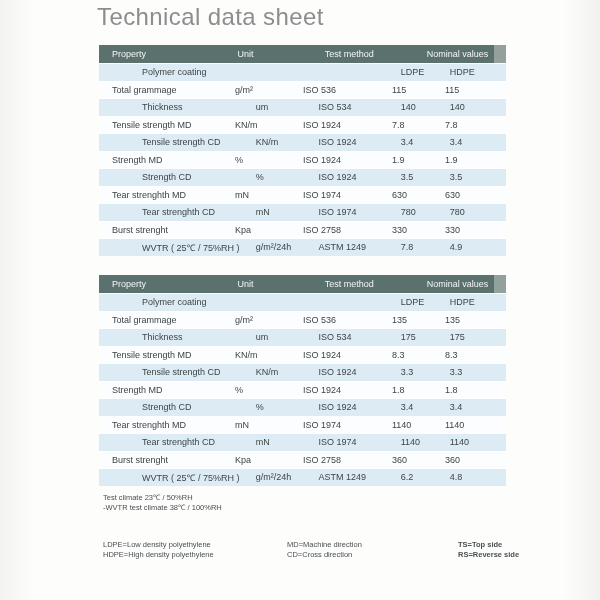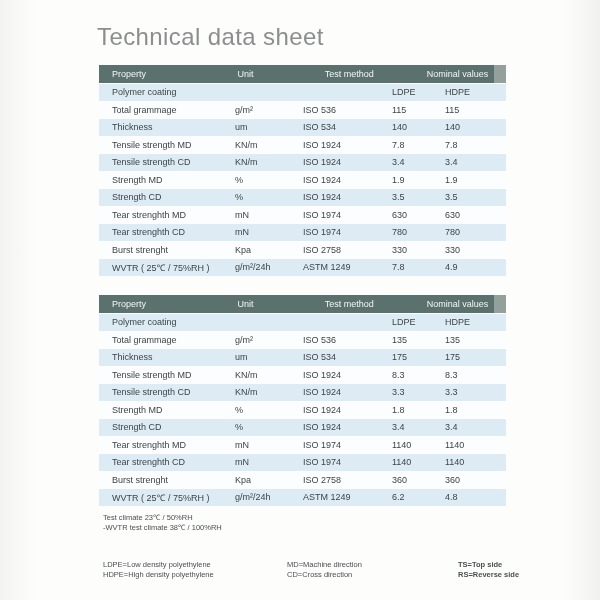--- a/index.html
+++ b/index.html
@@ -3,40 +3,40 @@
 <meta charset="utf-8">
 <style>
   html,body { margin:0; padding:0; }
   body {
     width:600px; height:600px;
     background:linear-gradient(90deg,#f3f3f1 0%,#fdfdfc 6%,#fdfdfc 94%,#f1f1ef 100%);
     font-family:"Liberation Sans", sans-serif;
     position:relative;
     overflow:hidden;
   }
-  .sheet { position:absolute; inset:0;margin-top:20px; }
+  .sheet { position:absolute; inset:0; }
   .title {
     position:absolute; left:97px; top:3px;
     font-size:24px; color:#8b8d8f; letter-spacing:0.4px;
     white-space:nowrap;
   }
   .datatable { position:absolute; left:99px; width:407px; }
   .t1 { top:45px; }
   .t2 { top:275px; }
   .thead {
     display:flex; align-items:center; height:18px;
     background:linear-gradient(90deg,#5a716e 0%,#5a716e 97%,#93a09c 97%);
     color:#f3f6f5; font-size:9px;gap:40px;
   }
   .row {
     display:flex; align-items:center; height:17.5px;
     background:#fcfdfe; color:#3e4446; font-size:9px;
     border-top:1px solid #ffffff; box-sizing:border-box;
   }
-  .row.alt { background:#ddecf4; }
+  .row.alt { background:#ddecf4;padding-left:30px; }
   .c { white-space:nowrap; overflow:visible; }
   .c-prop { width:136px; padding-left:13px; box-sizing:border-box; }
   .c-unit { width:68px; }
   .c-test { width:89px; }
   .c-ldpe { width:53px; }
   .c-hdpe { width:61px; }
   .c-nominal { width:114px; }
   .notes {
     position:absolute; left:103px; top:493px;
     font-size:7.5px; line-height:9.5px; color:#4a4f50;

